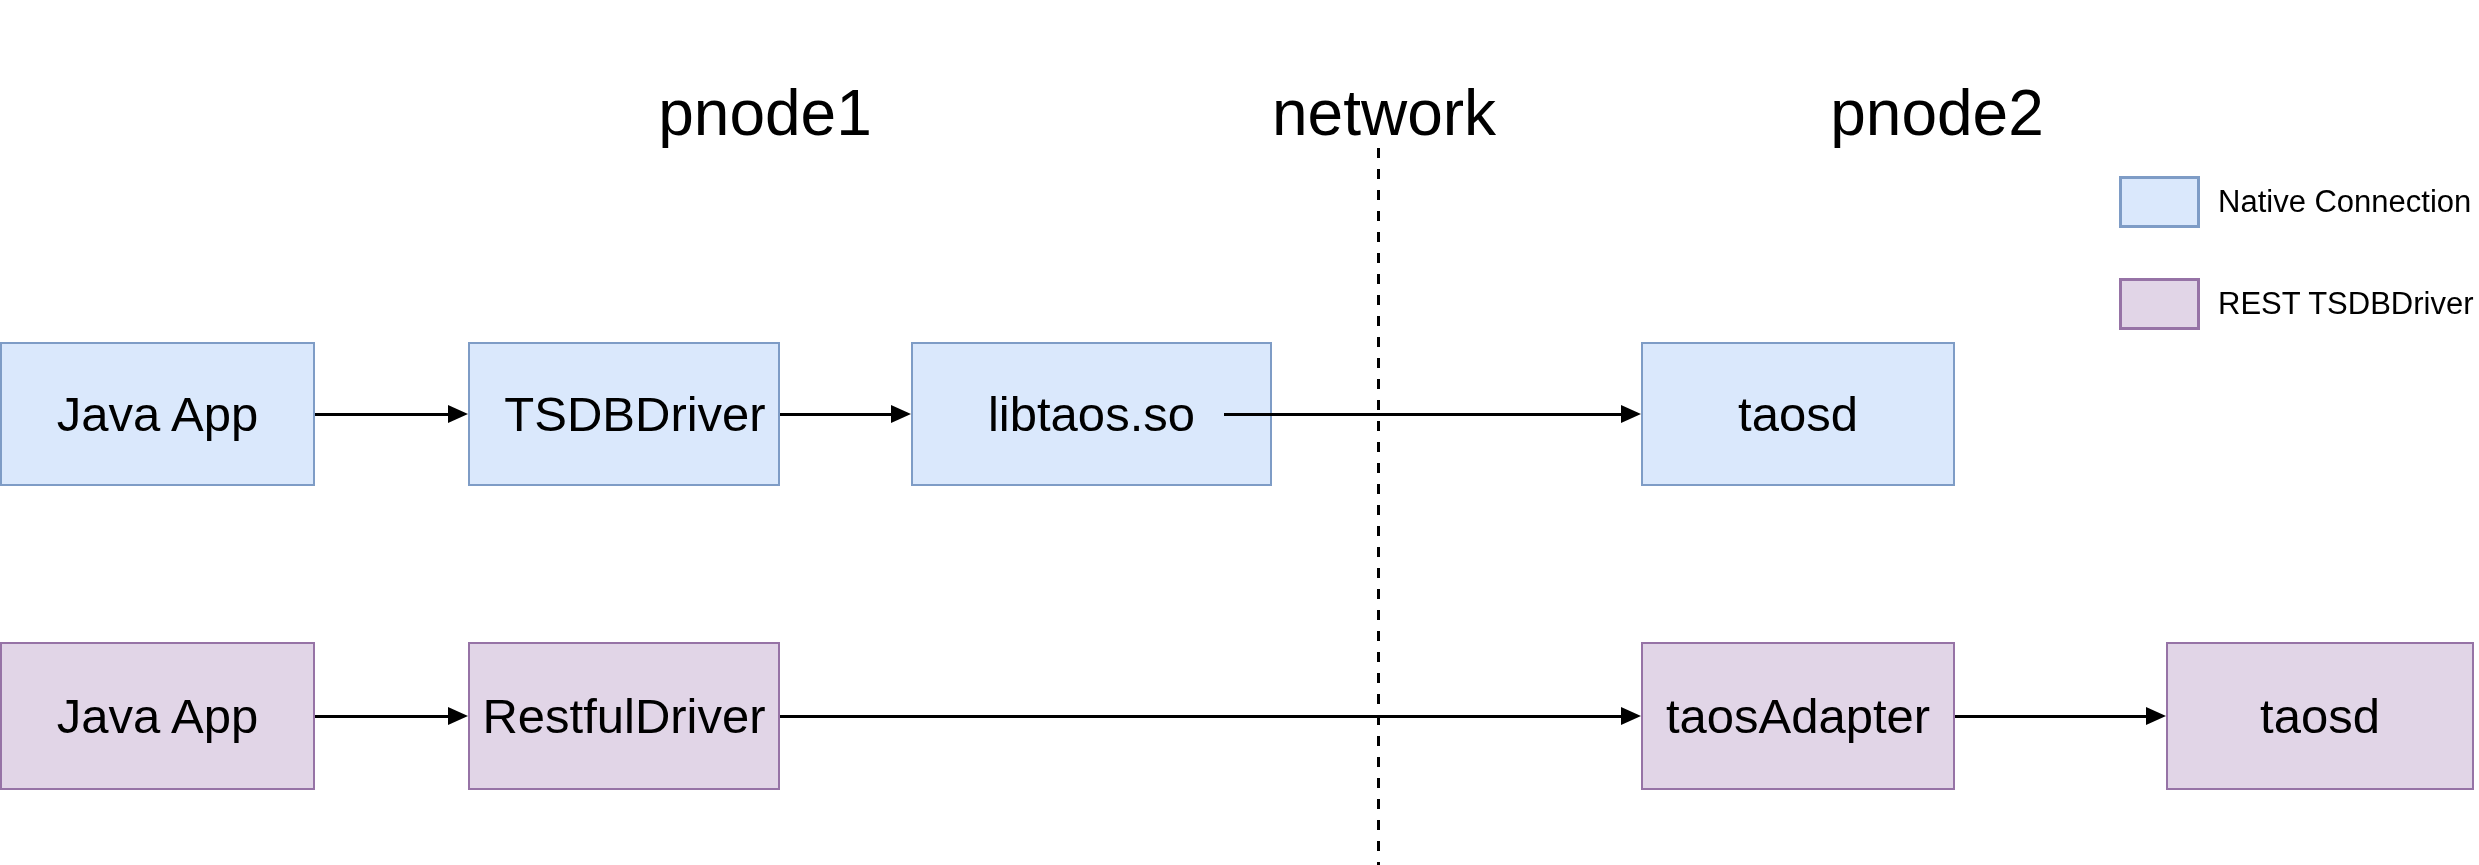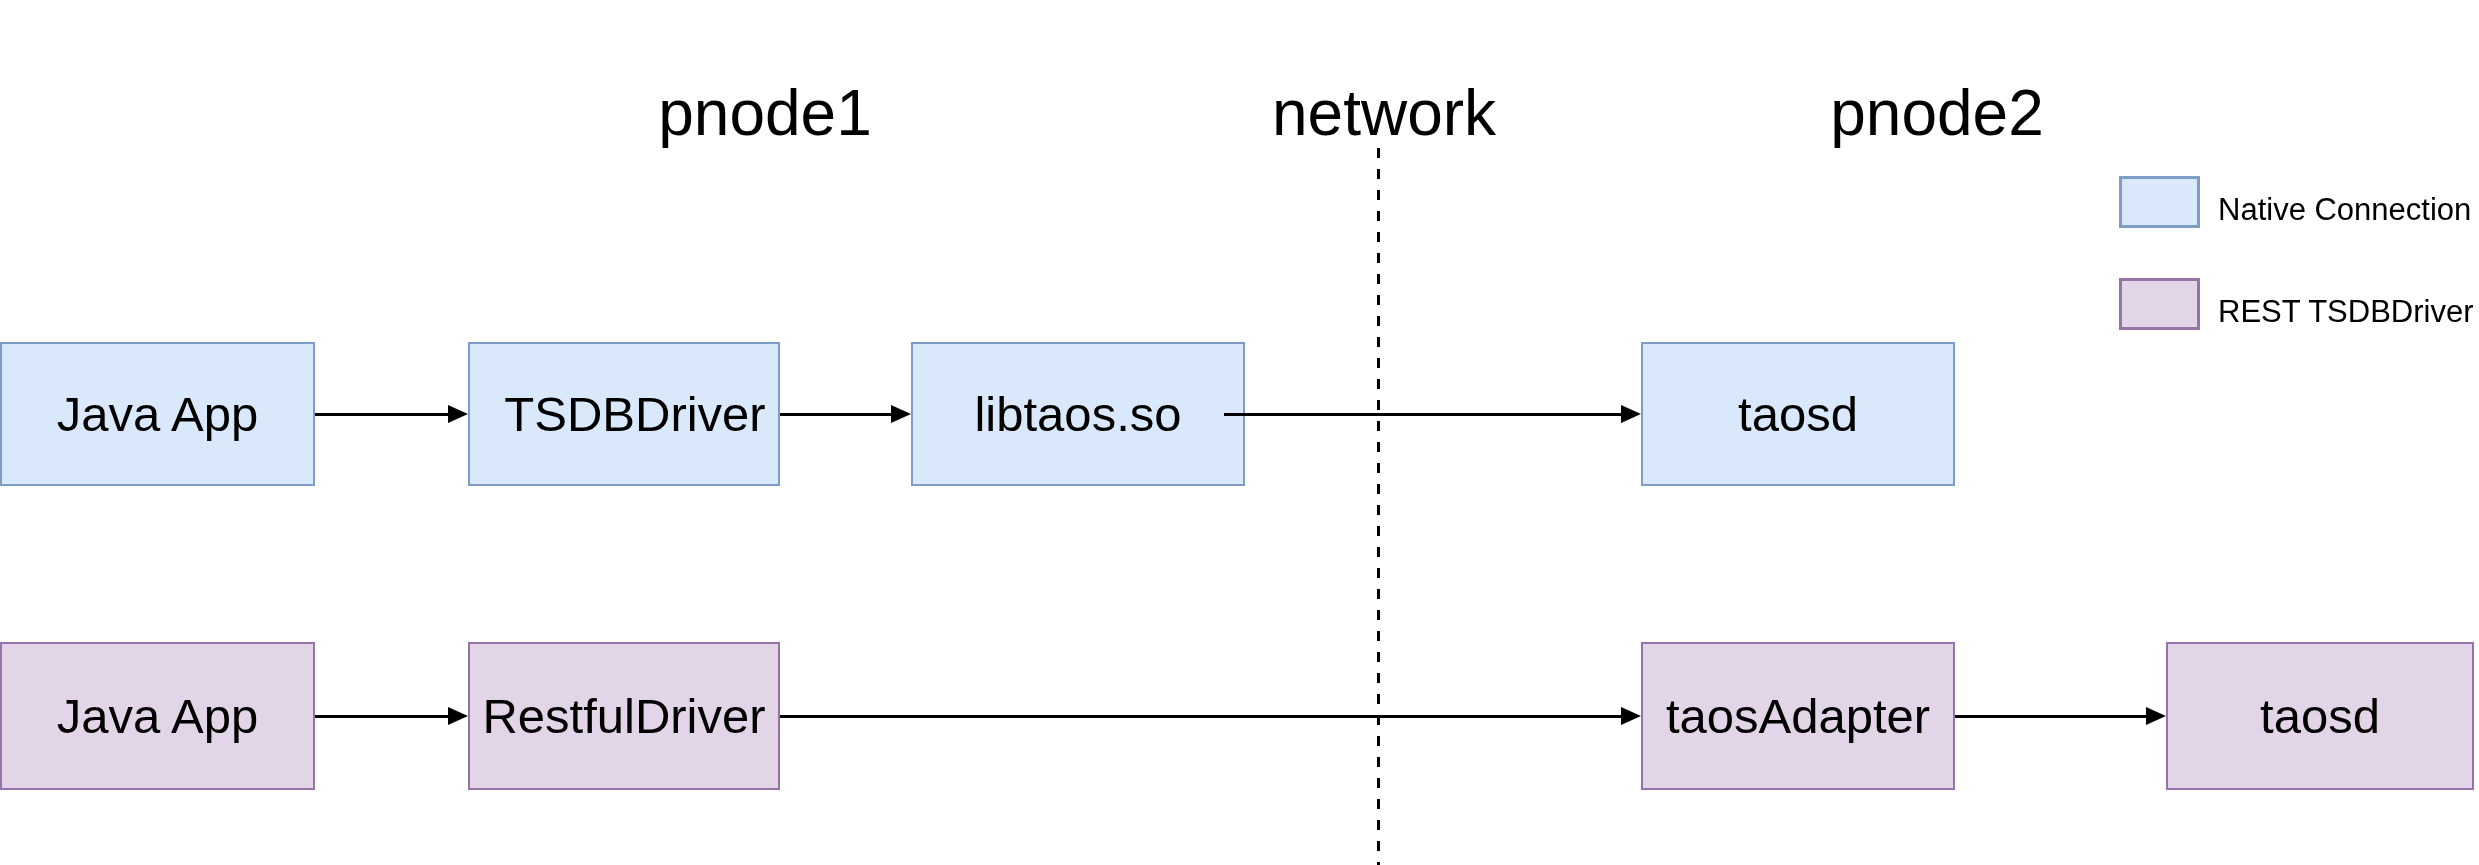--- a/index.html
+++ b/index.html
@@ -68,21 +68,21 @@
     flex: 0 0 auto;
     width: 0;
     height: 0;
     border-top: 9px solid transparent;
     border-bottom: 9px solid transparent;
     border-left: 20px solid var(--line, #000000);
   }
   .legend-item {
     position: absolute;
     display: flex;
-    align-items: flex-end;
+    align-items: center;
     height: 52px;
   }
   .legend-swatch {
     box-sizing: border-box;
     width: 81px;
     height: 52px;
     border: 3px solid;
     flex: 0 0 auto;
   }
   .legend-swatch.native {
@@ -110,21 +110,21 @@
   <div class="zone-header" style="left:1937px; top:78px;">pnode2</div>
 
   <div class="network-divider" style="left:1377px; top:148px; height:717px;"></div>
 
   <div class="node native" style="left:0px; top:342px; width:315px; height:144px;">
     <span>Java App</span>
   </div>
   <div class="node native" style="left:468px; top:342px; width:312px; height:144px;padding-left:22px;">
     <span>TSDBDriver</span>
   </div>
-  <div class="node native" style="left:911px; top:342px; width:334px; height:144px;">
+  <div class="node native" style="left:911px; top:342px; width:361px; height:144px;">
     <span>libtaos.so</span>
   </div>
   <div class="node native" style="left:1641px; top:342px; width:314px; height:144px;">
     <span>taosd</span>
   </div>
 
   <div class="node rest" style="left:0px; top:642px; width:315px; height:148px;">
     <span>Java App</span>
   </div>
   <div class="node rest" style="left:1641px; top:642px; width:314px; height:148px;">

